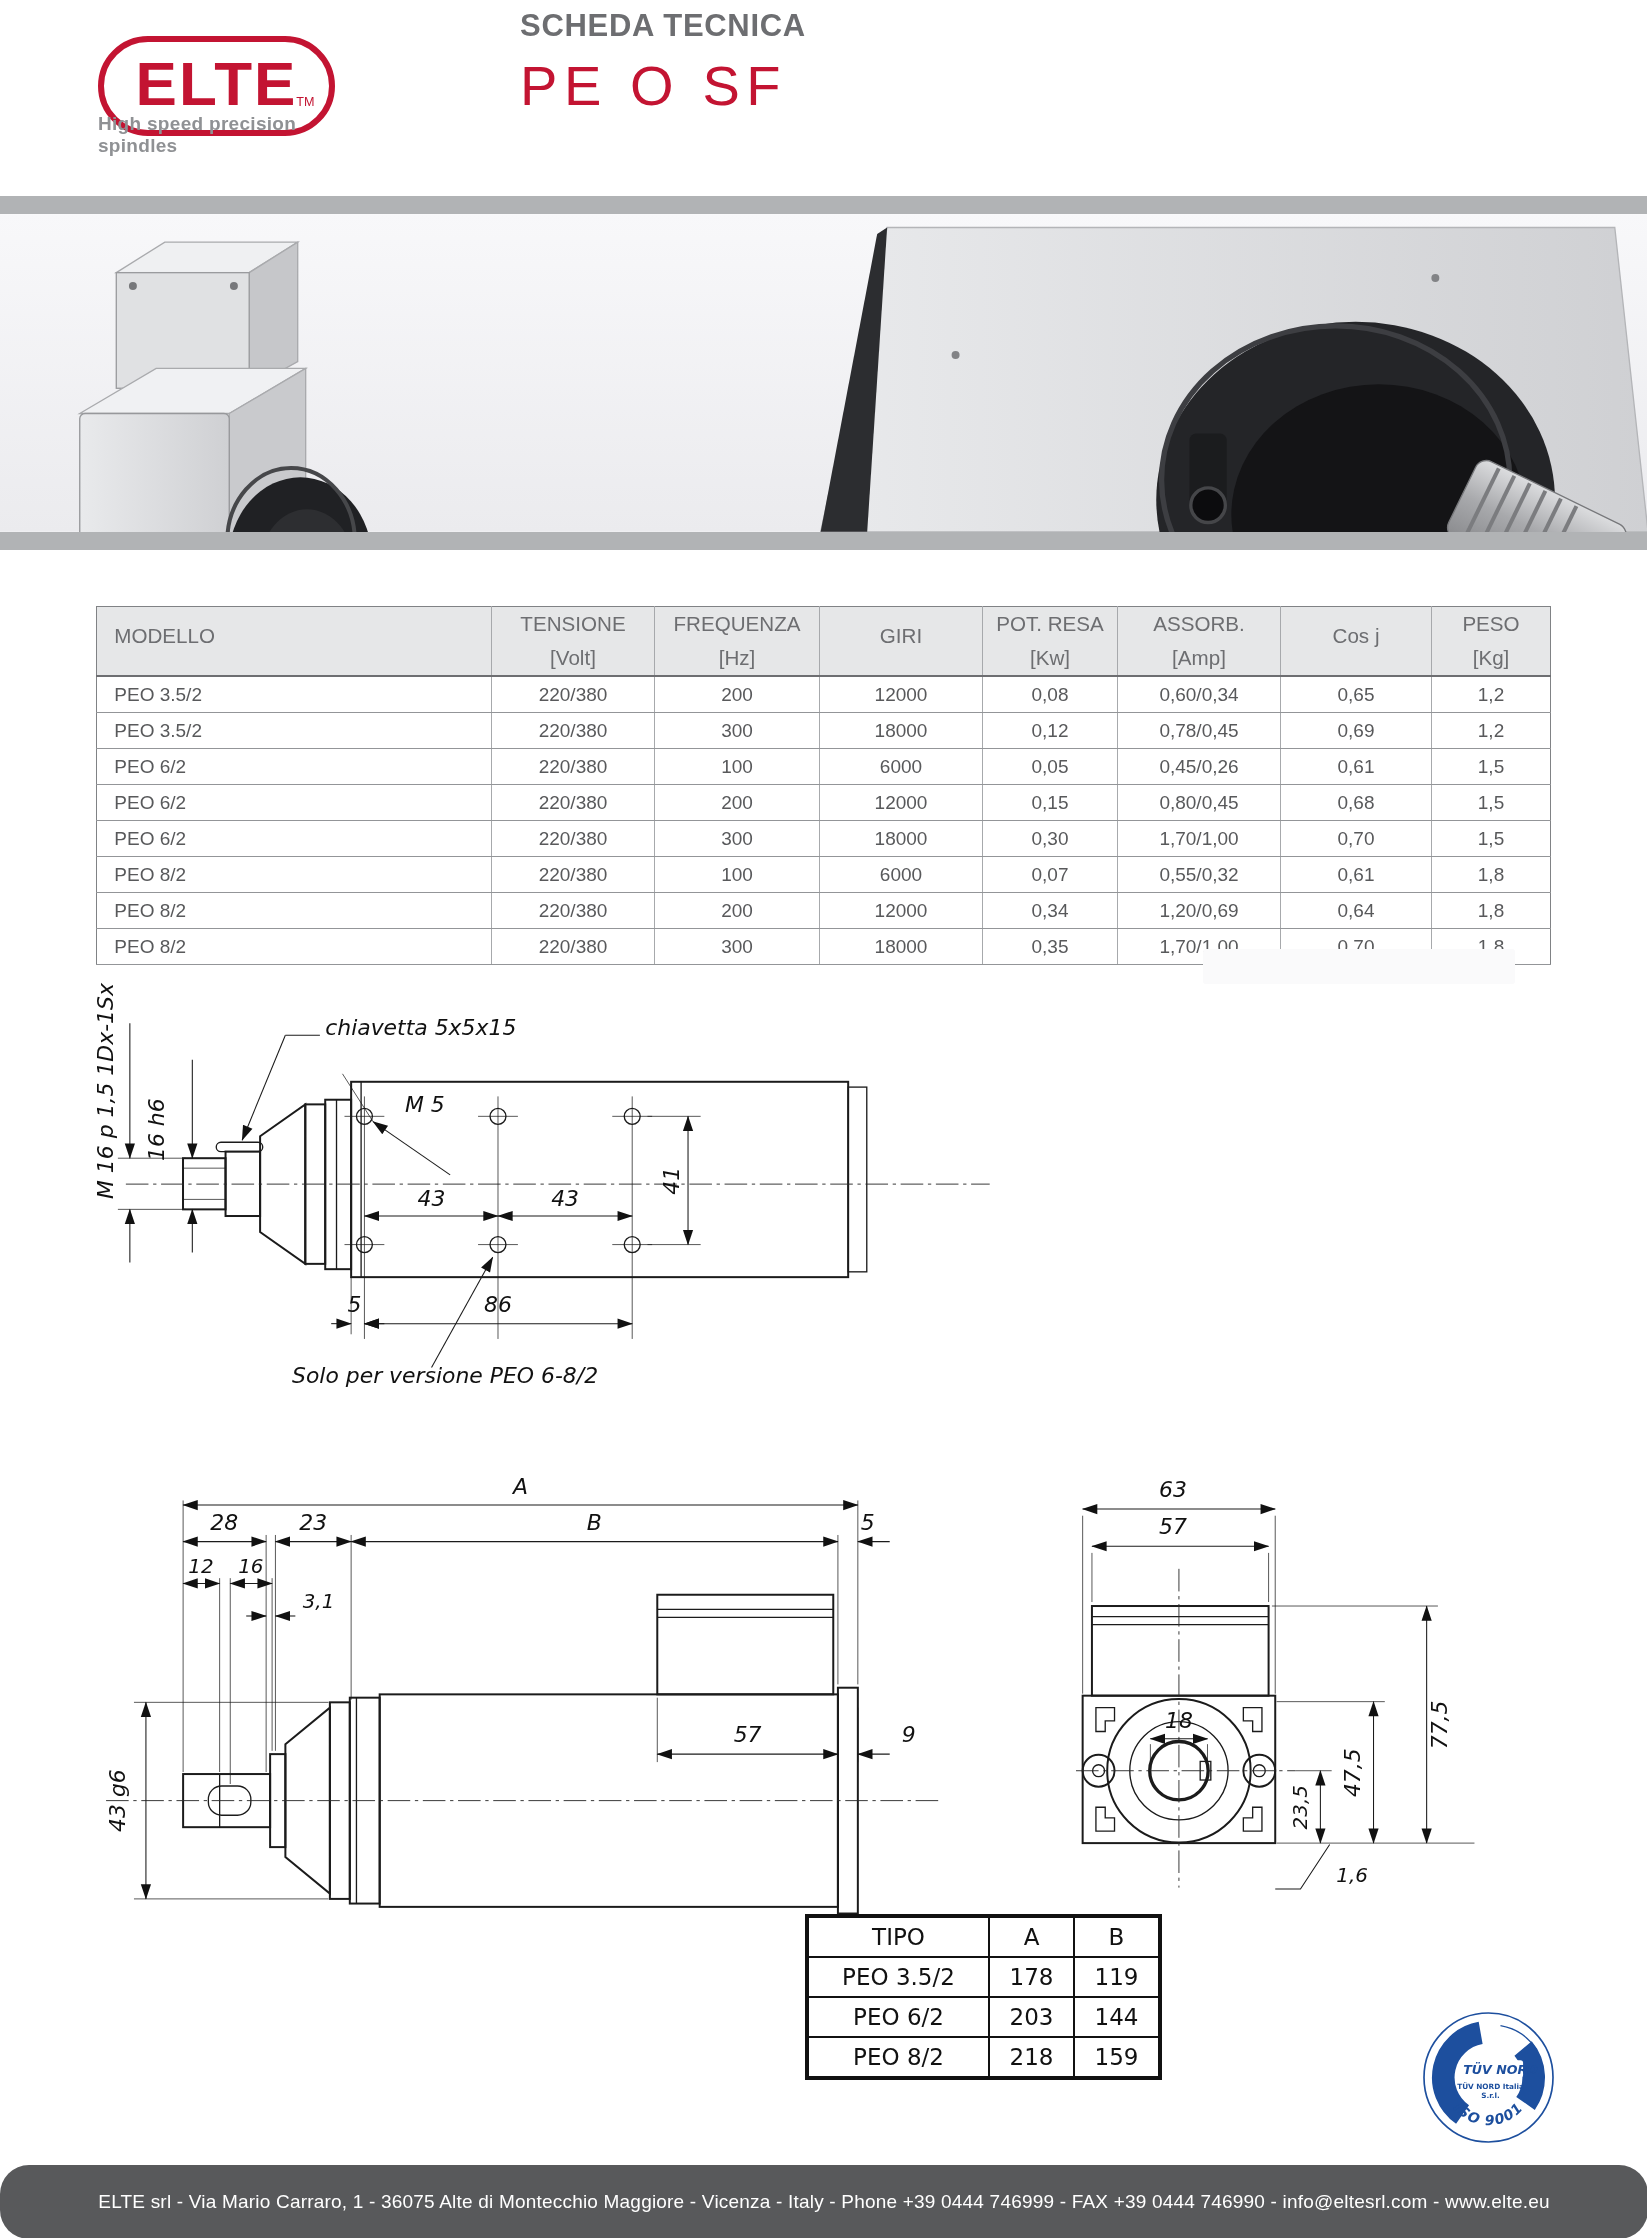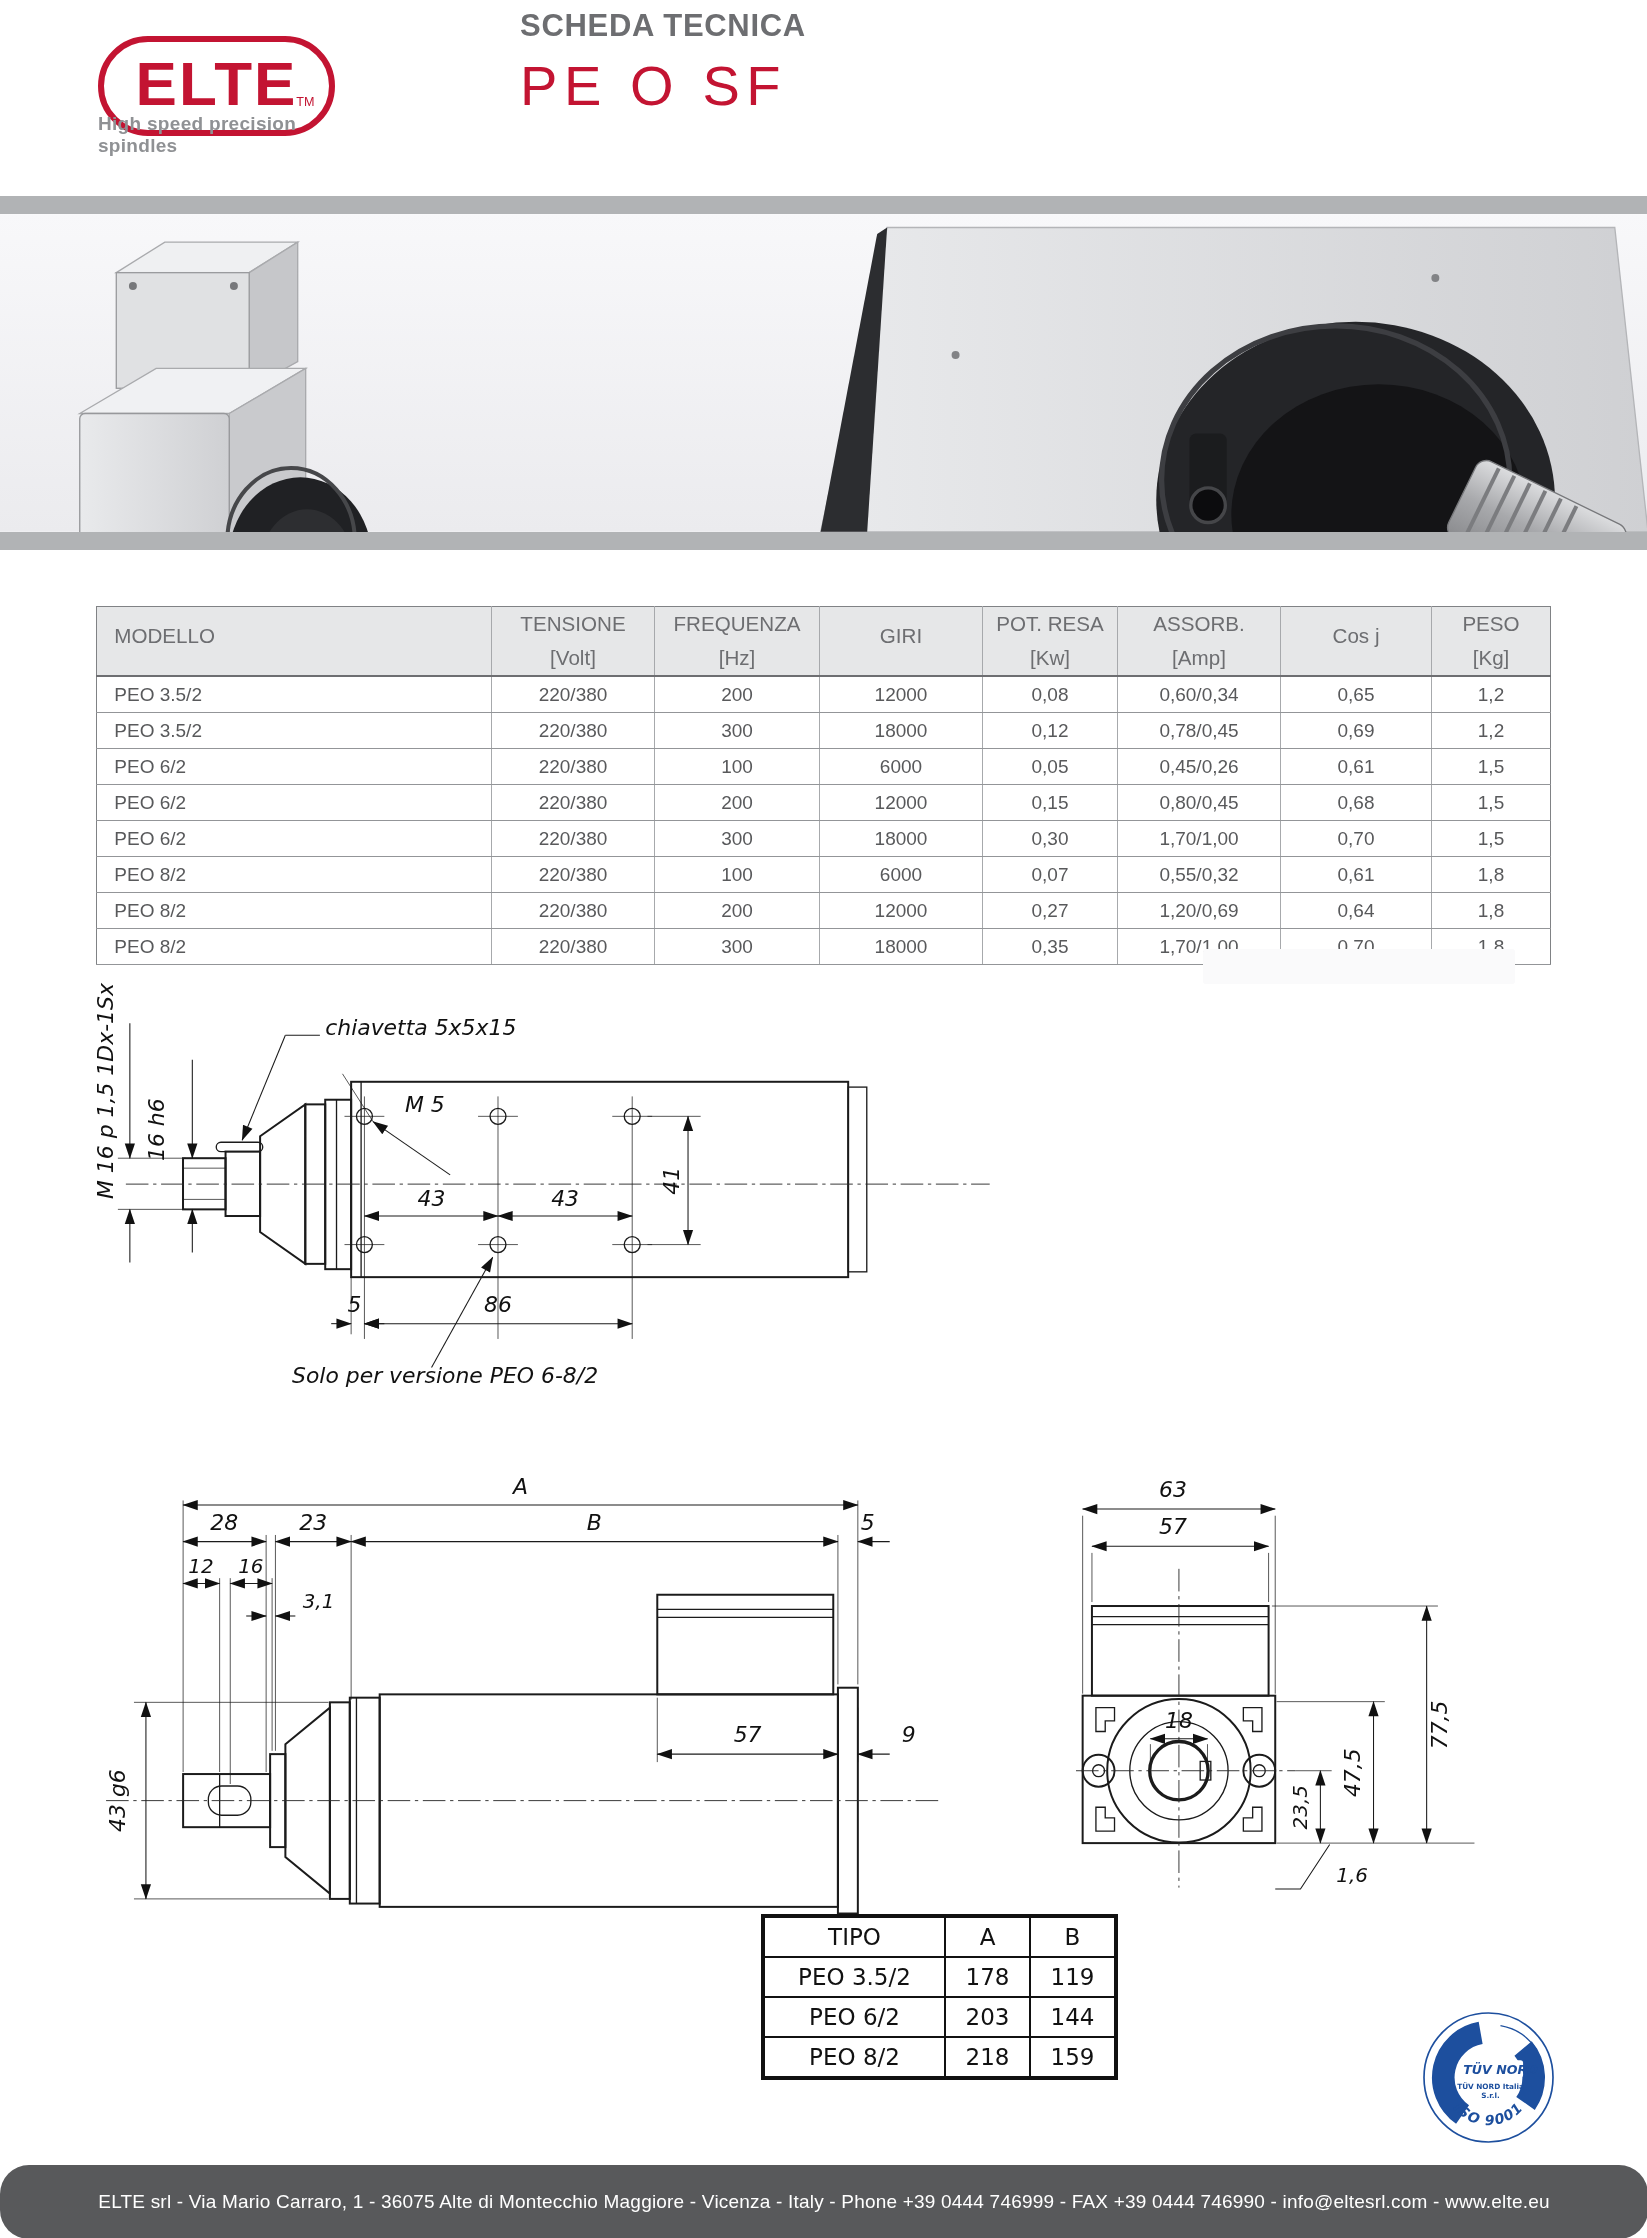--- a/index.html
+++ b/index.html
@@ -36,21 +36,21 @@
   .dwg{position:absolute;}
   .ol{fill:none;stroke:#1b1b1b;stroke-width:3;}
   .ol2{fill:none;stroke:#1b1b1b;stroke-width:2;}
   .thin{fill:none;stroke:#1b1b1b;stroke-width:1.1;}
   .dim{fill:none;stroke:#1b1b1b;stroke-width:1.6;}
   .cl{fill:none;stroke:#2b2b2b;stroke-width:1.4;stroke-dasharray:34 7 5 7;}
   .dtx{font-family:"DejaVu Sans",sans-serif;font-style:italic;font-size:33px;fill:#111;}
   .dtx-s{font-size:30px;}
 
   
-  .dim-table{position:absolute;left:763px;top:1916px;width:351px;border-collapse:collapse;table-layout:fixed;
+  .dim-table{position:absolute;left:807px;top:1916px;width:351px;border-collapse:collapse;table-layout:fixed;
       font-family:"DejaVu Sans",sans-serif;}
   .dim-table th,.dim-table td{border:2px solid #111;text-align:center;font-weight:400;
       font-size:23px;color:#111;height:36px;}
   .dim-table{border:2.7px solid #111;outline:2px solid #111;}
 
   
   .tuv{position:absolute;left:1422px;top:2011px;width:133px;height:133px;}
   .footer{position:absolute;left:0;top:2165px;width:1648px;height:74px;background:#58595b;
       display:flex;align-items:center;justify-content:center;border-radius:29px;}
   .footer p{margin:0;color:#ffffff;font-size:19px;letter-spacing:0.2px;}
@@ -241,21 +241,21 @@
           <td>0,07</td>
           <td>0,55/0,32</td>
           <td>0,61</td>
           <td>1,8</td>
         </tr>
       <tr>
           <td>PEO 8/2</td>
           <td>220/380</td>
           <td>200</td>
           <td>12000</td>
-          <td>0,27</td>
+          <td>0,34</td>
           <td>1,20/0,69</td>
           <td>0,64</td>
           <td>1,8</td>
         </tr>
       <tr>
           <td>PEO 8/2</td>
           <td>220/380</td>
           <td>300</td>
           <td>18000</td>
           <td>0,35</td>

